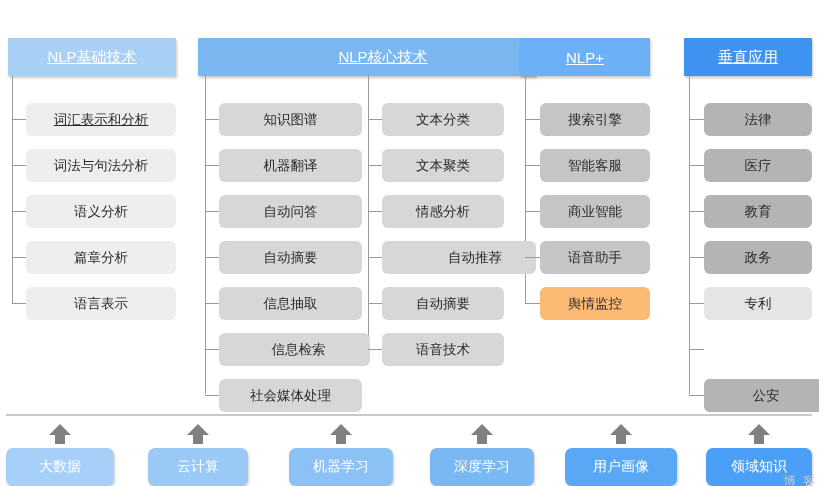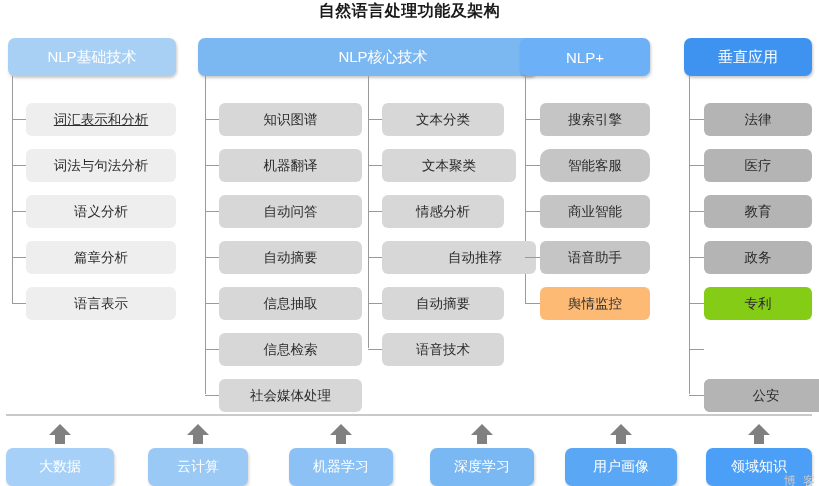--- a/index.html
+++ b/index.html
@@ -17,25 +17,26 @@
     text-align:center;
     font-size:16px;font-weight:bold;color:#1a1a1a;
     letter-spacing:.5px;
   }
 
   
   .col{position:absolute;}
 
   .header{
     position:absolute;
-    height:38px;border-radius:7px;
+    height:38px;border-radius:1px;
     color:#ffffff;font-size:15px;
     display:flex;align-items:center;justify-content:center;
     box-shadow:1px 2px 3px rgba(0,0,0,.22);
     white-space:nowrap;
+    text-decoration:underline;
   }
 
   .item{
     position:absolute;
     height:33px;border-radius:6px;
     color:#2b2b2b;font-size:13.5px;
     display:flex;align-items:center;justify-content:center;
     white-space:nowrap;
   }
 
@@ -66,21 +67,20 @@
     position:absolute;right:2px;bottom:-4px;
     font-size:12px;color:#c9c9c9;letter-spacing:2px;
     white-space:nowrap;
   }
 </style>
 </head>
 <body>
 
 <div id="canvas">
 
-  <div class="title">自然语言处理功能及架构</div>
 
   <div class="col">
     <div class="header" id="h1" style="left: 8px; top: 38px; width: 168px; background: rgb(168, 208, 245);">NLP基础技术</div>
     <div class="vline" style="left:12px;top:76px;height:227px;"></div>
   </div>
 
   <div class="col">
     <div class="header" style="left: 198px; top: 38px; width: 306px; background: rgb(123, 184, 242); padding-left: 32px;">NLP核心技术</div>
     <div class="vline" style="left:205px;top:76px;height:318px;"></div>
     <div class="vline" style="left:368px;top:76px;height:272px;"></div>
@@ -111,55 +111,55 @@
       <div class="item" style="left: 219px; top: 103px; width: 143px; background: rgb(215, 215, 215);">知识图谱</div>
       <div class="hline" style="left: 205px; top: 165px; width: 14px;"></div>
       <div class="item" style="left: 219px; top: 149px; width: 143px; background: rgb(215, 215, 215);">机器翻译</div>
       <div class="hline" style="left: 205px; top: 211px; width: 14px;"></div>
       <div class="item" style="left: 219px; top: 195px; width: 143px; background: rgb(215, 215, 215);">自动问答</div>
       <div class="hline" style="left: 205px; top: 257px; width: 14px;"></div>
       <div class="item" style="left: 219px; top: 241px; width: 143px; background: rgb(215, 215, 215);">自动摘要</div>
       <div class="hline" style="left: 205px; top: 303px; width: 14px;"></div>
       <div class="item" style="left: 219px; top: 287px; width: 143px; background: rgb(215, 215, 215);">信息抽取</div>
       <div class="hline" style="left: 205px; top: 349px; width: 14px;"></div>
-      <div class="item" style="left: 219px; top: 333px; width: 143px; background: rgb(215, 215, 215);">信息检索</div>
+      <div class="item" style="left: 219px; top: 333px; width: 143px; background: rgb(215, 215, 215); padding-left: 8px;">信息检索</div>
       <div class="hline" style="left: 205px; top: 395px; width: 14px;"></div>
       <div class="item" style="left: 219px; top: 379px; width: 143px; background: rgb(215, 215, 215);">社会媒体处理</div>
       <div class="hline" style="left: 368px; top: 119px; width: 14px;"></div>
       <div class="item" style="left: 382px; top: 103px; width: 122px; background: rgb(215, 215, 215);">文本分类</div>
       <div class="hline" style="left: 368px; top: 165px; width: 14px;"></div>
-      <div class="item" style="left: 382px; top: 149px; width: 134px; background: rgb(215, 215, 215);">文本聚类</div>
+      <div class="item" style="left: 382px; top: 149px; width: 122px; background: rgb(215, 215, 215);">文本聚类</div>
       <div class="hline" style="left: 368px; top: 211px; width: 14px;"></div>
       <div class="item" style="left: 382px; top: 195px; width: 122px; background: rgb(215, 215, 215);">情感分析</div>
       <div class="hline" style="left: 368px; top: 257px; width: 14px;"></div>
       <div class="item" style="left: 382px; top: 241px; width: 122px; background: rgb(215, 215, 215); padding-left: 32px;">自动推荐</div>
       <div class="hline" style="left: 368px; top: 303px; width: 14px;"></div>
       <div class="item" style="left: 382px; top: 287px; width: 122px; background: rgb(215, 215, 215);">自动摘要</div>
       <div class="hline" style="left: 368px; top: 349px; width: 14px;"></div>
       <div class="item" style="left: 382px; top: 333px; width: 122px; background: rgb(215, 215, 215);">语音技术</div>
       <div class="hline" style="left: 525px; top: 119px; width: 15px;"></div>
       <div class="item" style="left: 540px; top: 103px; width: 110px; background: rgb(197, 197, 197);">搜索引擎</div>
       <div class="hline" style="left: 525px; top: 165px; width: 15px;"></div>
-      <div class="item" style="left: 540px; top: 149px; width: 110px; background: rgb(197, 197, 197); border-radius: 10px;">智能客服</div>
+      <div class="item" style="left: 540px; top: 149px; width: 110px; background: rgb(197, 197, 197);">智能客服</div>
       <div class="hline" style="left: 525px; top: 211px; width: 15px;"></div>
       <div class="item" style="left: 540px; top: 195px; width: 110px; background: rgb(197, 197, 197);">商业智能</div>
       <div class="hline" style="left: 525px; top: 257px; width: 15px;"></div>
       <div class="item" style="left: 540px; top: 241px; width: 110px; background: rgb(197, 197, 197);">语音助手</div>
       <div class="hline" style="left: 525px; top: 303px; width: 15px;"></div>
       <div class="item" style="left: 540px; top: 287px; width: 110px; background: #fdba74;">舆情监控</div>
       <div class="hline" style="left: 689px; top: 119px; width: 15px;"></div>
       <div class="item" style="left: 704px; top: 103px; width: 108px; background: rgb(180, 180, 180);">法律</div>
       <div class="hline" style="left: 689px; top: 165px; width: 15px;"></div>
       <div class="item" style="left: 704px; top: 149px; width: 108px; background: rgb(180, 180, 180);">医疗</div>
       <div class="hline" style="left: 689px; top: 211px; width: 15px;"></div>
       <div class="item" style="left: 704px; top: 195px; width: 108px; background: rgb(180, 180, 180);">教育</div>
       <div class="hline" style="left: 689px; top: 257px; width: 15px;"></div>
       <div class="item" style="left: 704px; top: 241px; width: 108px; background: rgb(180, 180, 180);">政务</div>
       <div class="hline" style="left: 689px; top: 303px; width: 15px;"></div>
-      <div class="item" style="left: 704px; top: 287px; width: 108px; background: #84cc16;">专利</div>
+      <div class="item" style="left: 704px; top: 287px; width: 108px; background: #e5e5e5;">专利</div>
       <div class="hline" style="left: 689px; top: 349px; width: 15px;"></div>
       <div class="item" style="left: 704px; top: 333px; width: 108px; background: rgb(180, 180, 180); margin-top: 46px;">出版</div>
       <div class="hline" style="left: 689px; top: 395px; width: 15px;"></div>
       <div class="item" style="left: 704px; top: 379px; width: 124px; background: rgb(180, 180, 180);">公安</div>
     </div>
 
   <div class="divider"></div>
   <div id="base-layer">
       <div class="arrow" style="left: 60px; top: 0px;">
         <div class="head" style="left: -11px; top: 424px;"></div>

